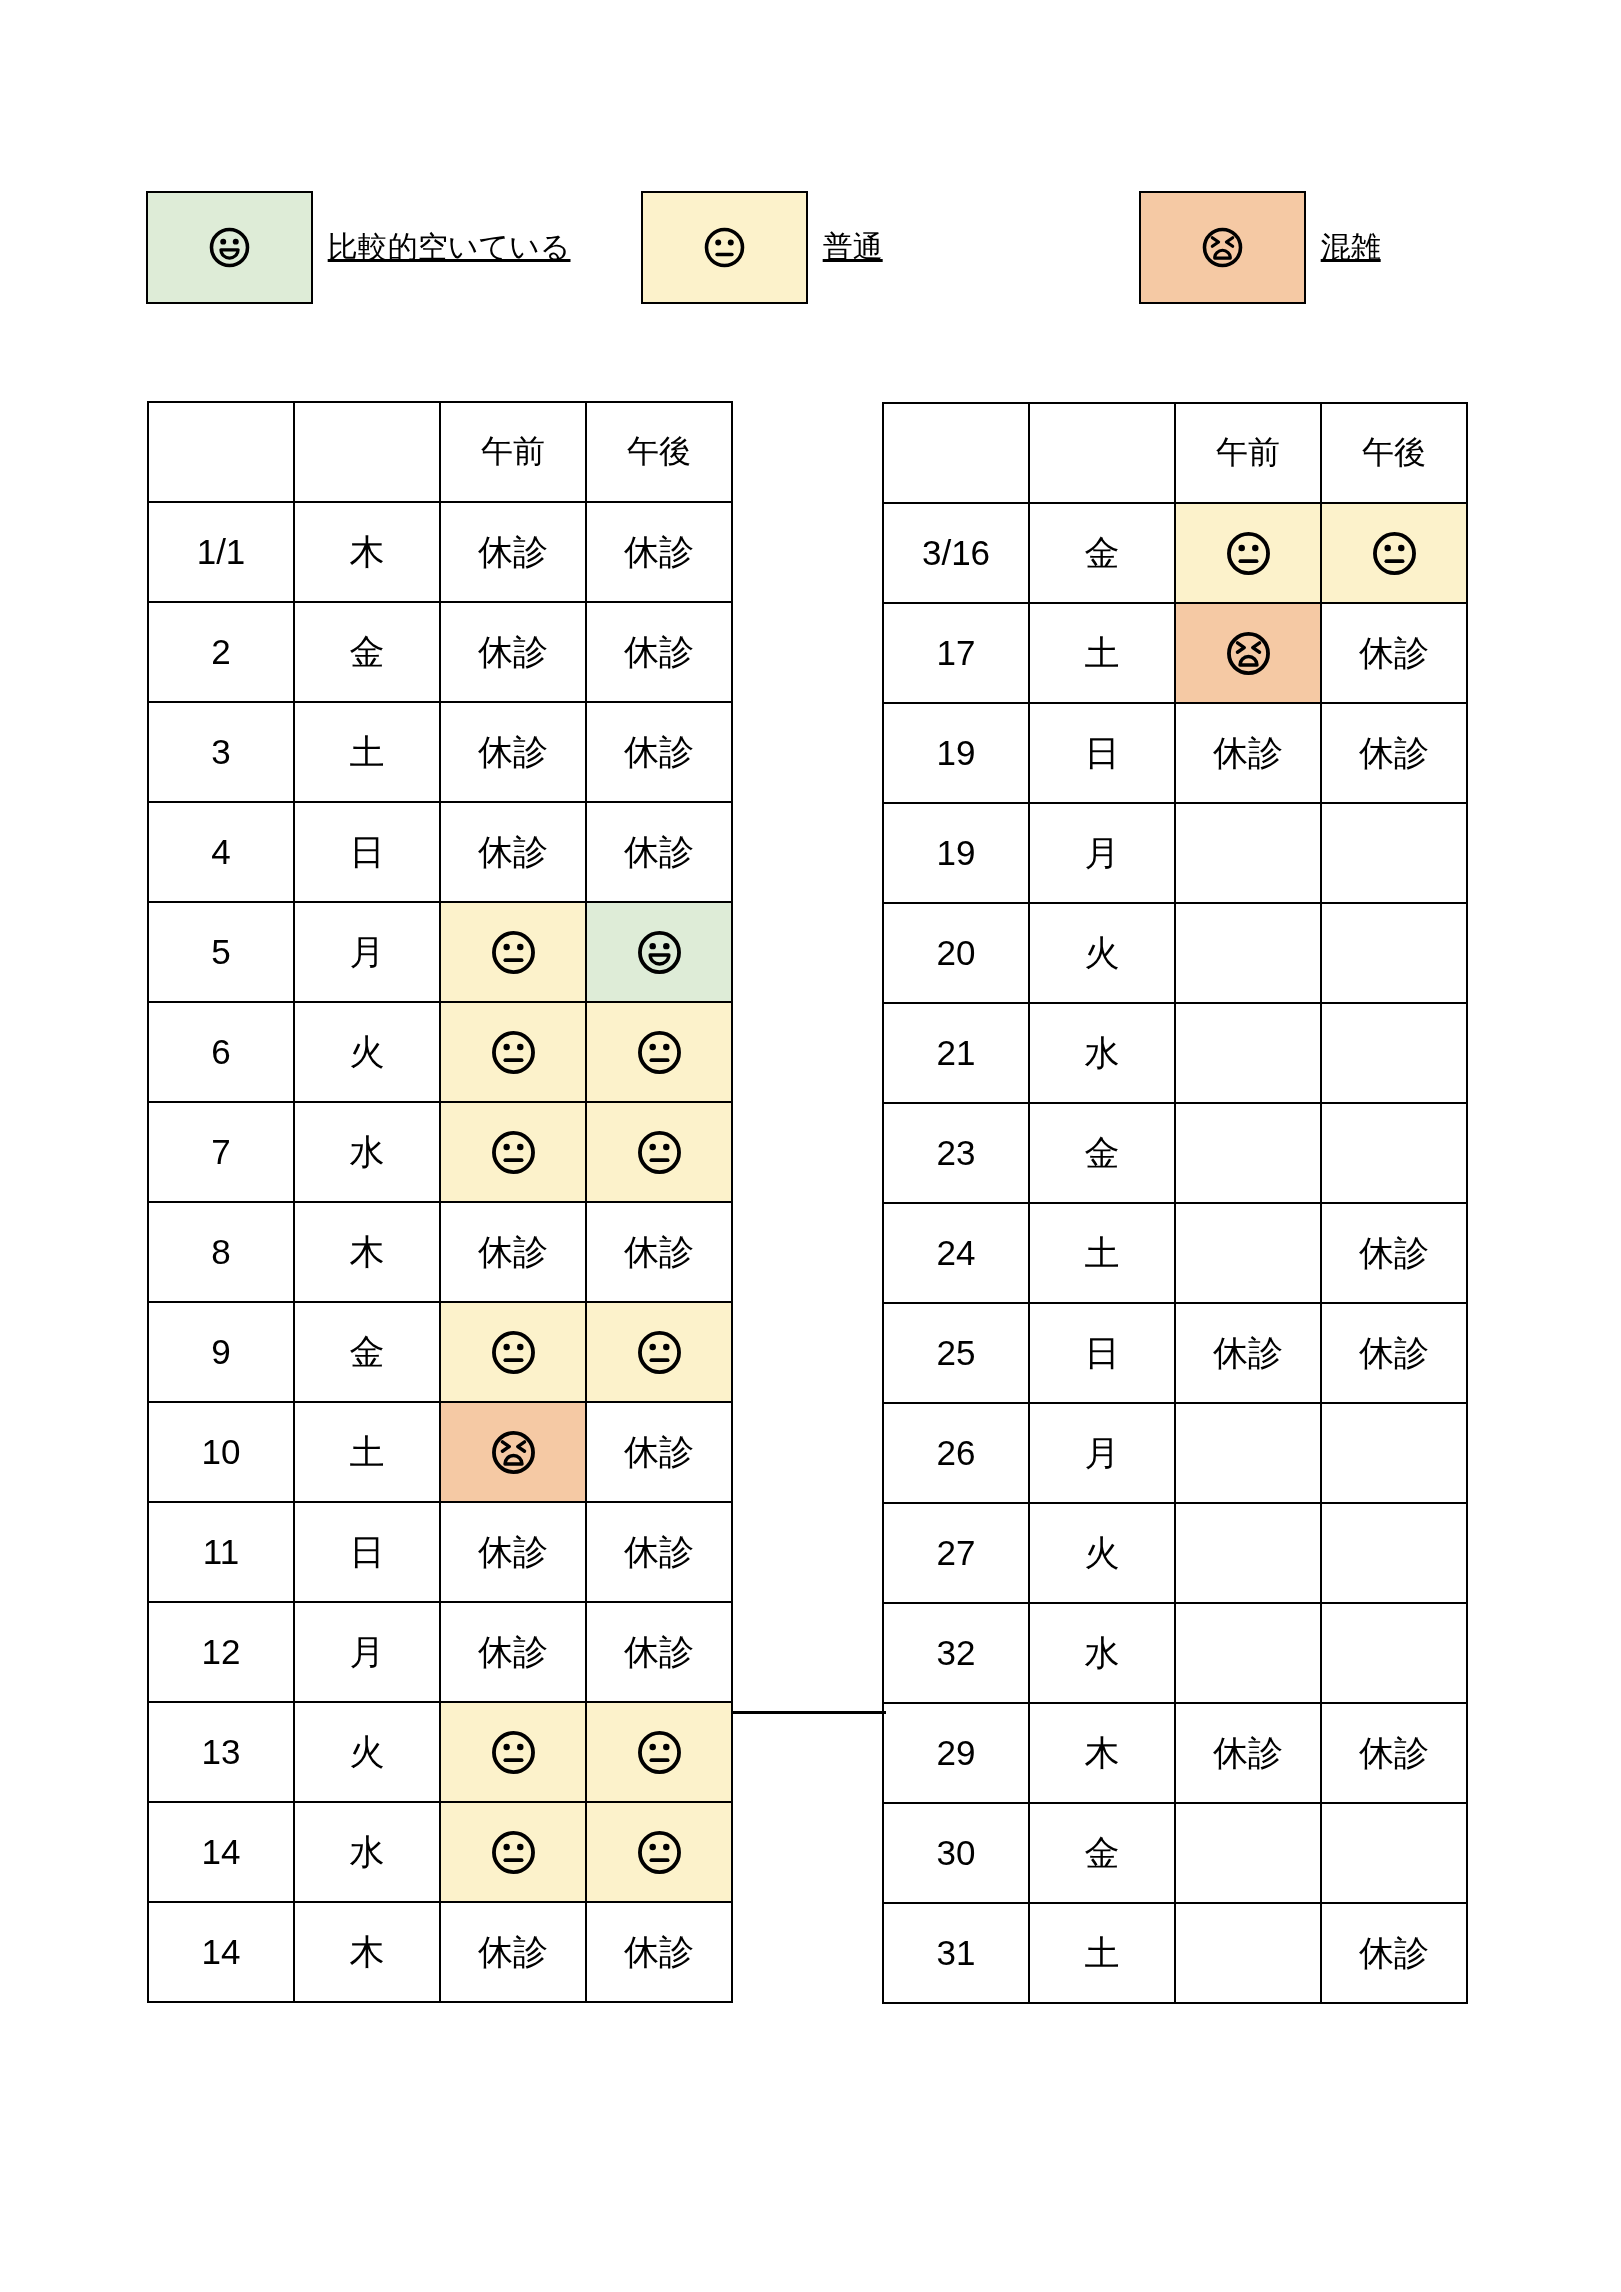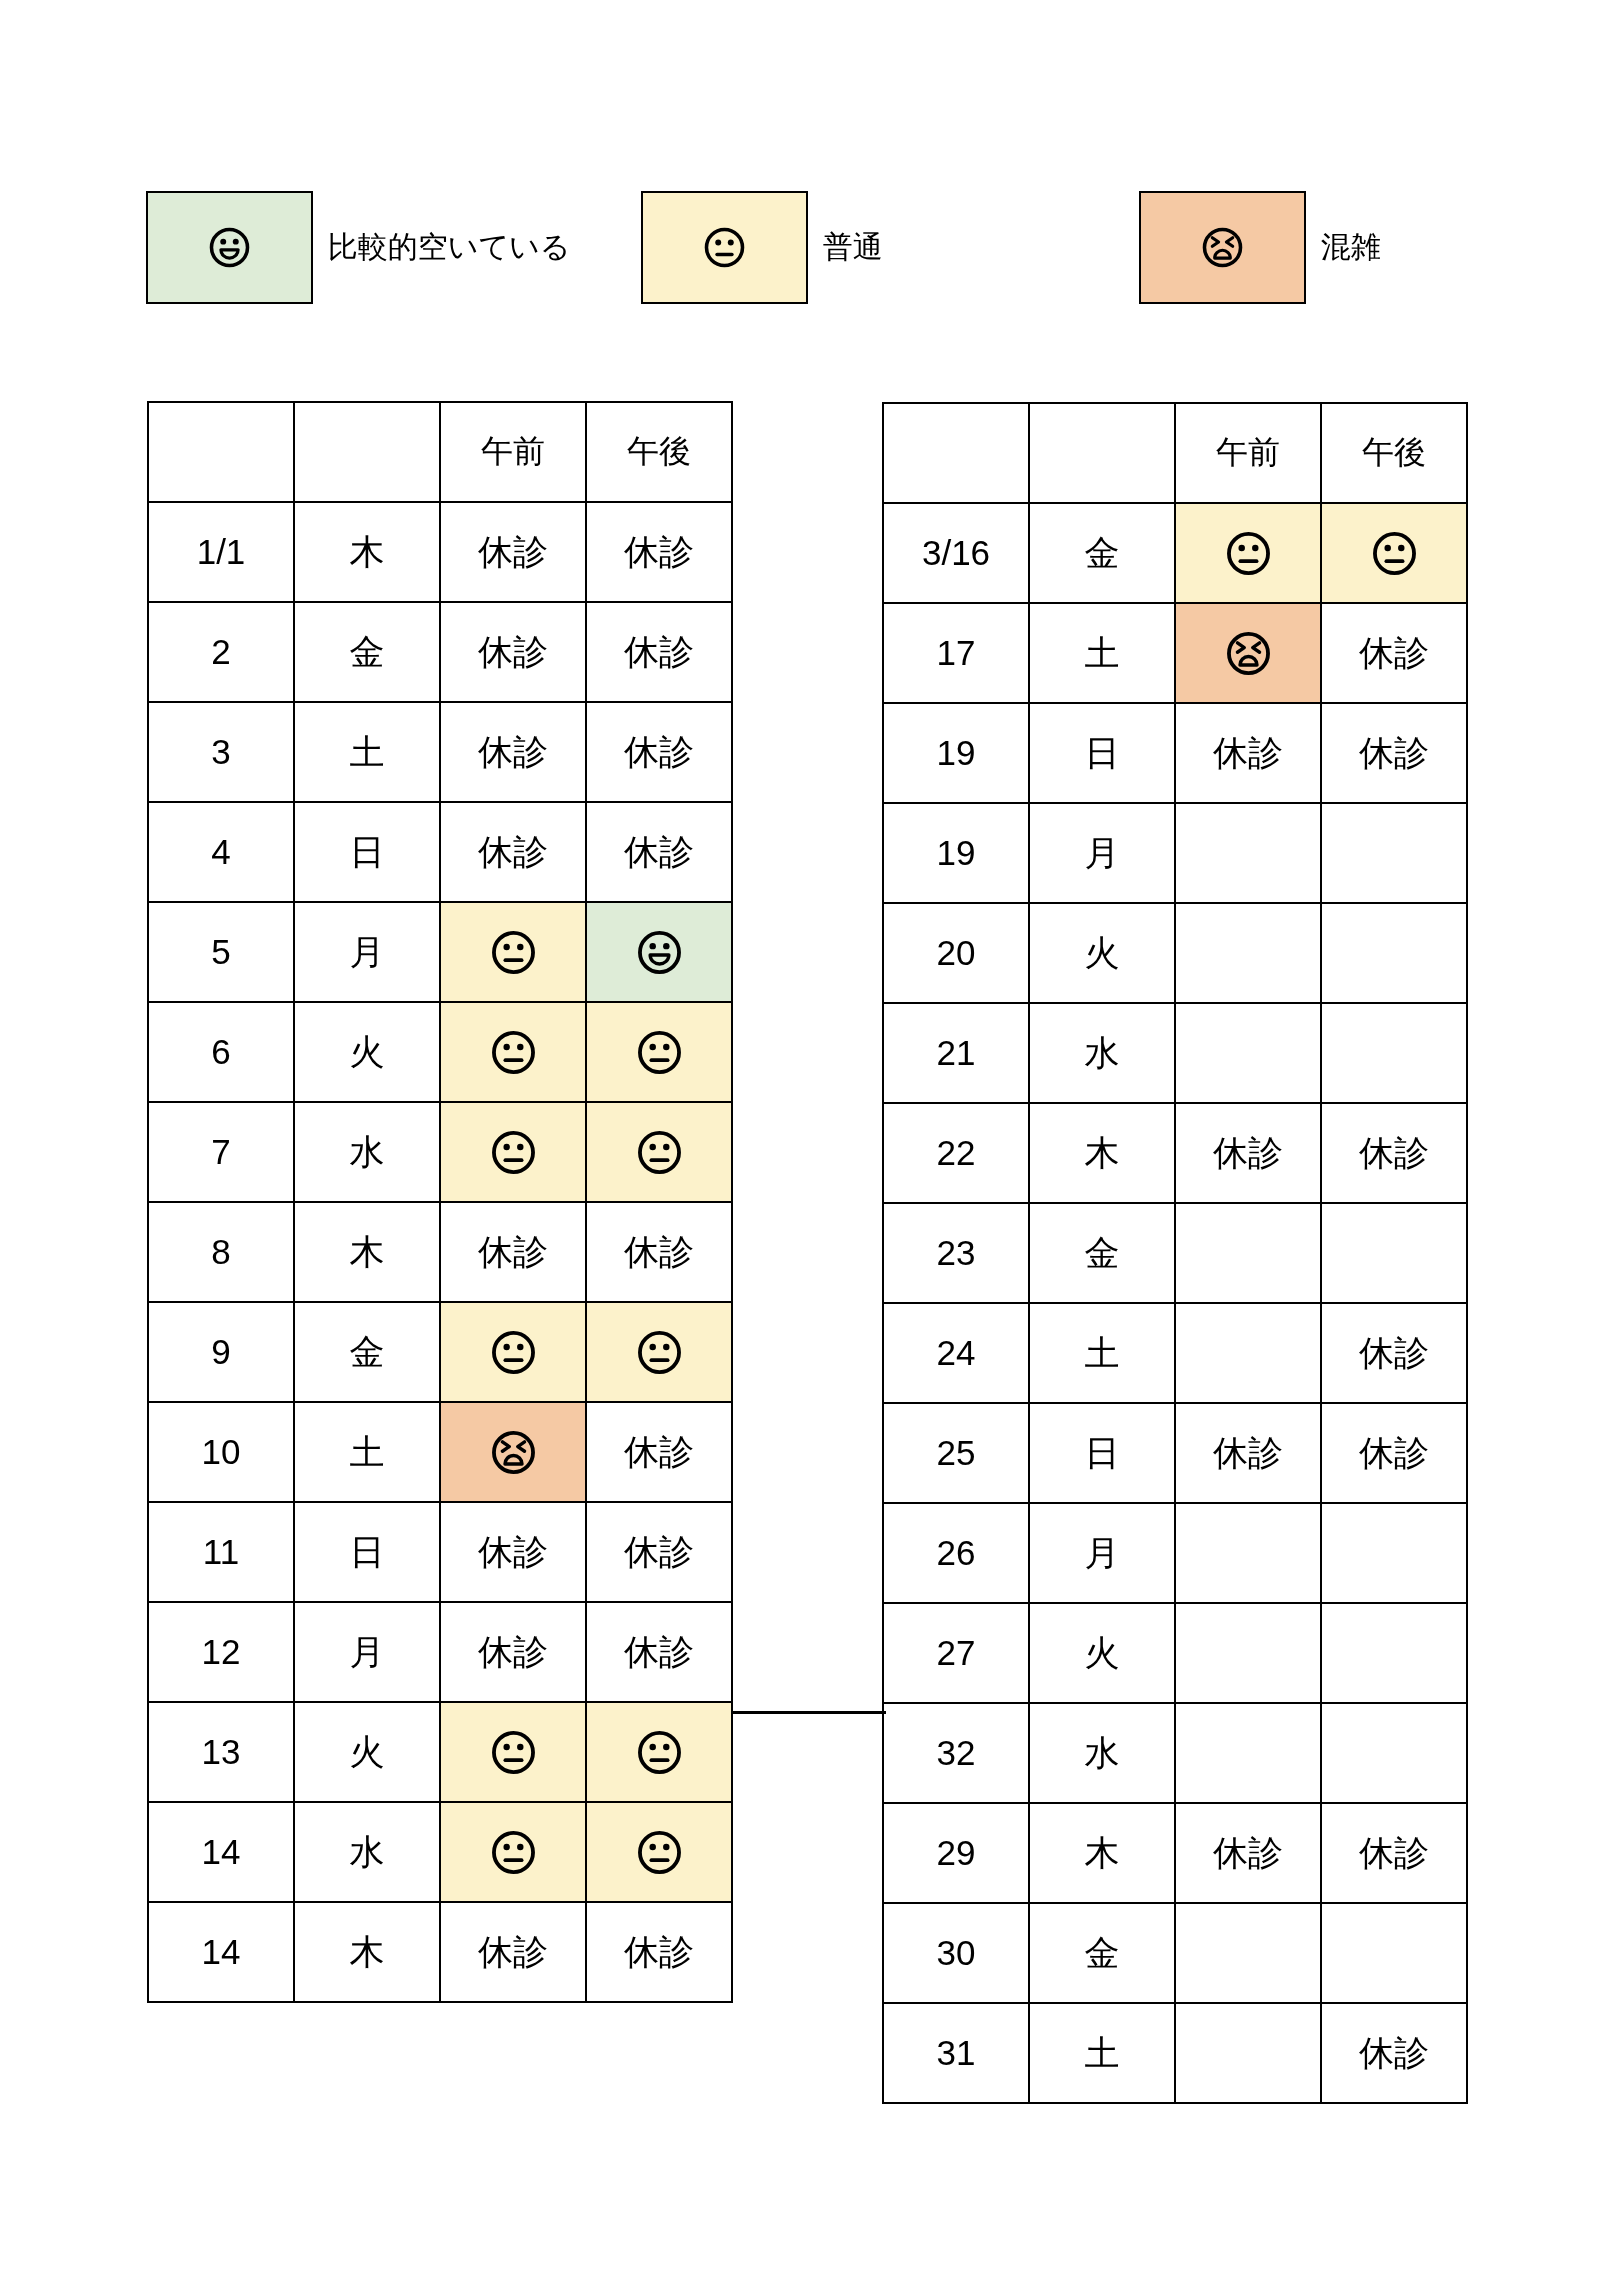--- a/index.html
+++ b/index.html
@@ -10,21 +10,21 @@
     font-family:"Liberation Sans","DejaVu Sans",sans-serif;
     color:#000;
     overflow:hidden;
   }
   
   .legend-item{position:absolute;top:191px;display:flex;align-items:center;}
   .legend-box{
     width:167px;height:113px;border:2.9px solid #000;box-sizing:border-box;
     display:flex;align-items:center;justify-content:center;
   }
-  .legend-label{margin-left:14.7px;font-size:30px;white-space:nowrap;}
+  .legend-label{margin-left:14.7px;font-size:30px;white-space:nowrap;text-decoration:underline;}
   .legend-box svg{width:47px;height:47px;display:block;}
   
   table.cal{
     position:absolute;
     border-collapse:collapse;
     table-layout:fixed;
   }
   table.cal td{
     border:2.9px solid #000;
     width:144px;height:98px;
@@ -293,26 +293,20 @@
         <td></td>
         <td></td>
       </tr>
       <tr>
         <td>21</td>
         <td>水</td>
         <td></td>
         <td></td>
       </tr>
       <tr>
-        <td>22</td>
-        <td>木</td>
-        <td>休診</td>
-        <td>休診</td>
-      </tr>
-      <tr>
         <td>23</td>
         <td>金</td>
         <td></td>
         <td></td>
       </tr>
       <tr>
         <td>24</td>
         <td>土</td>
         <td></td>
         <td>休診</td>

